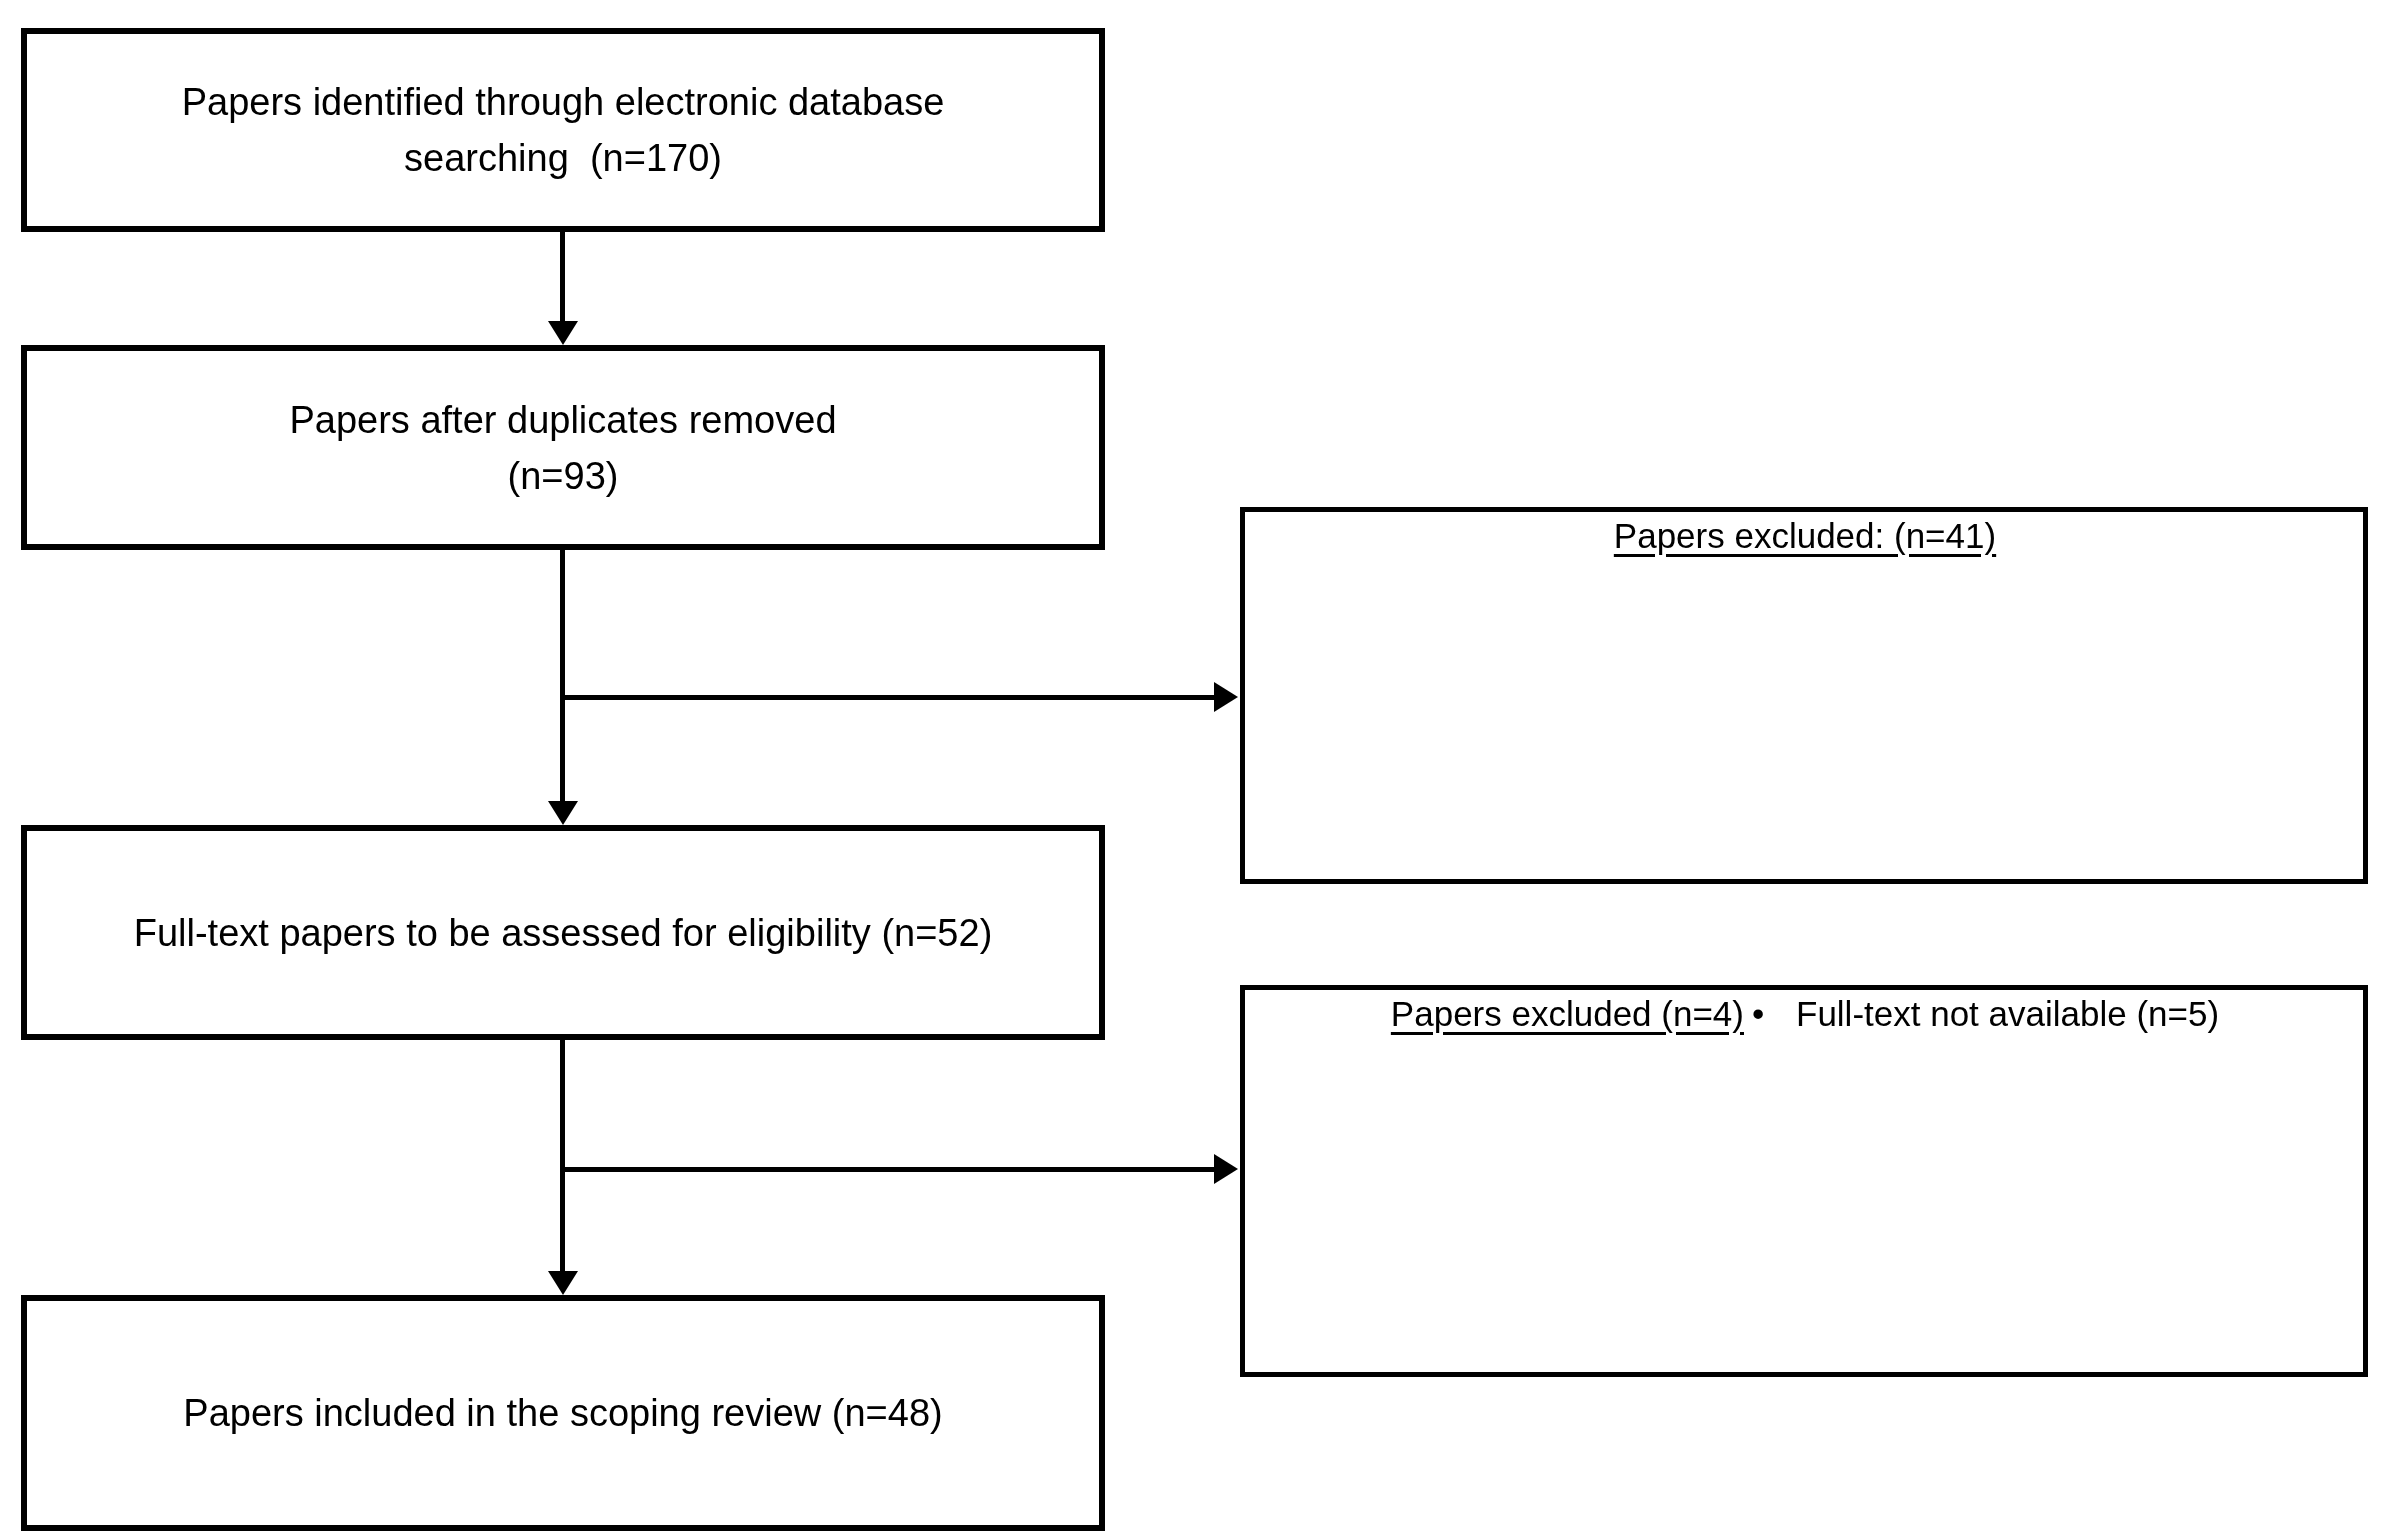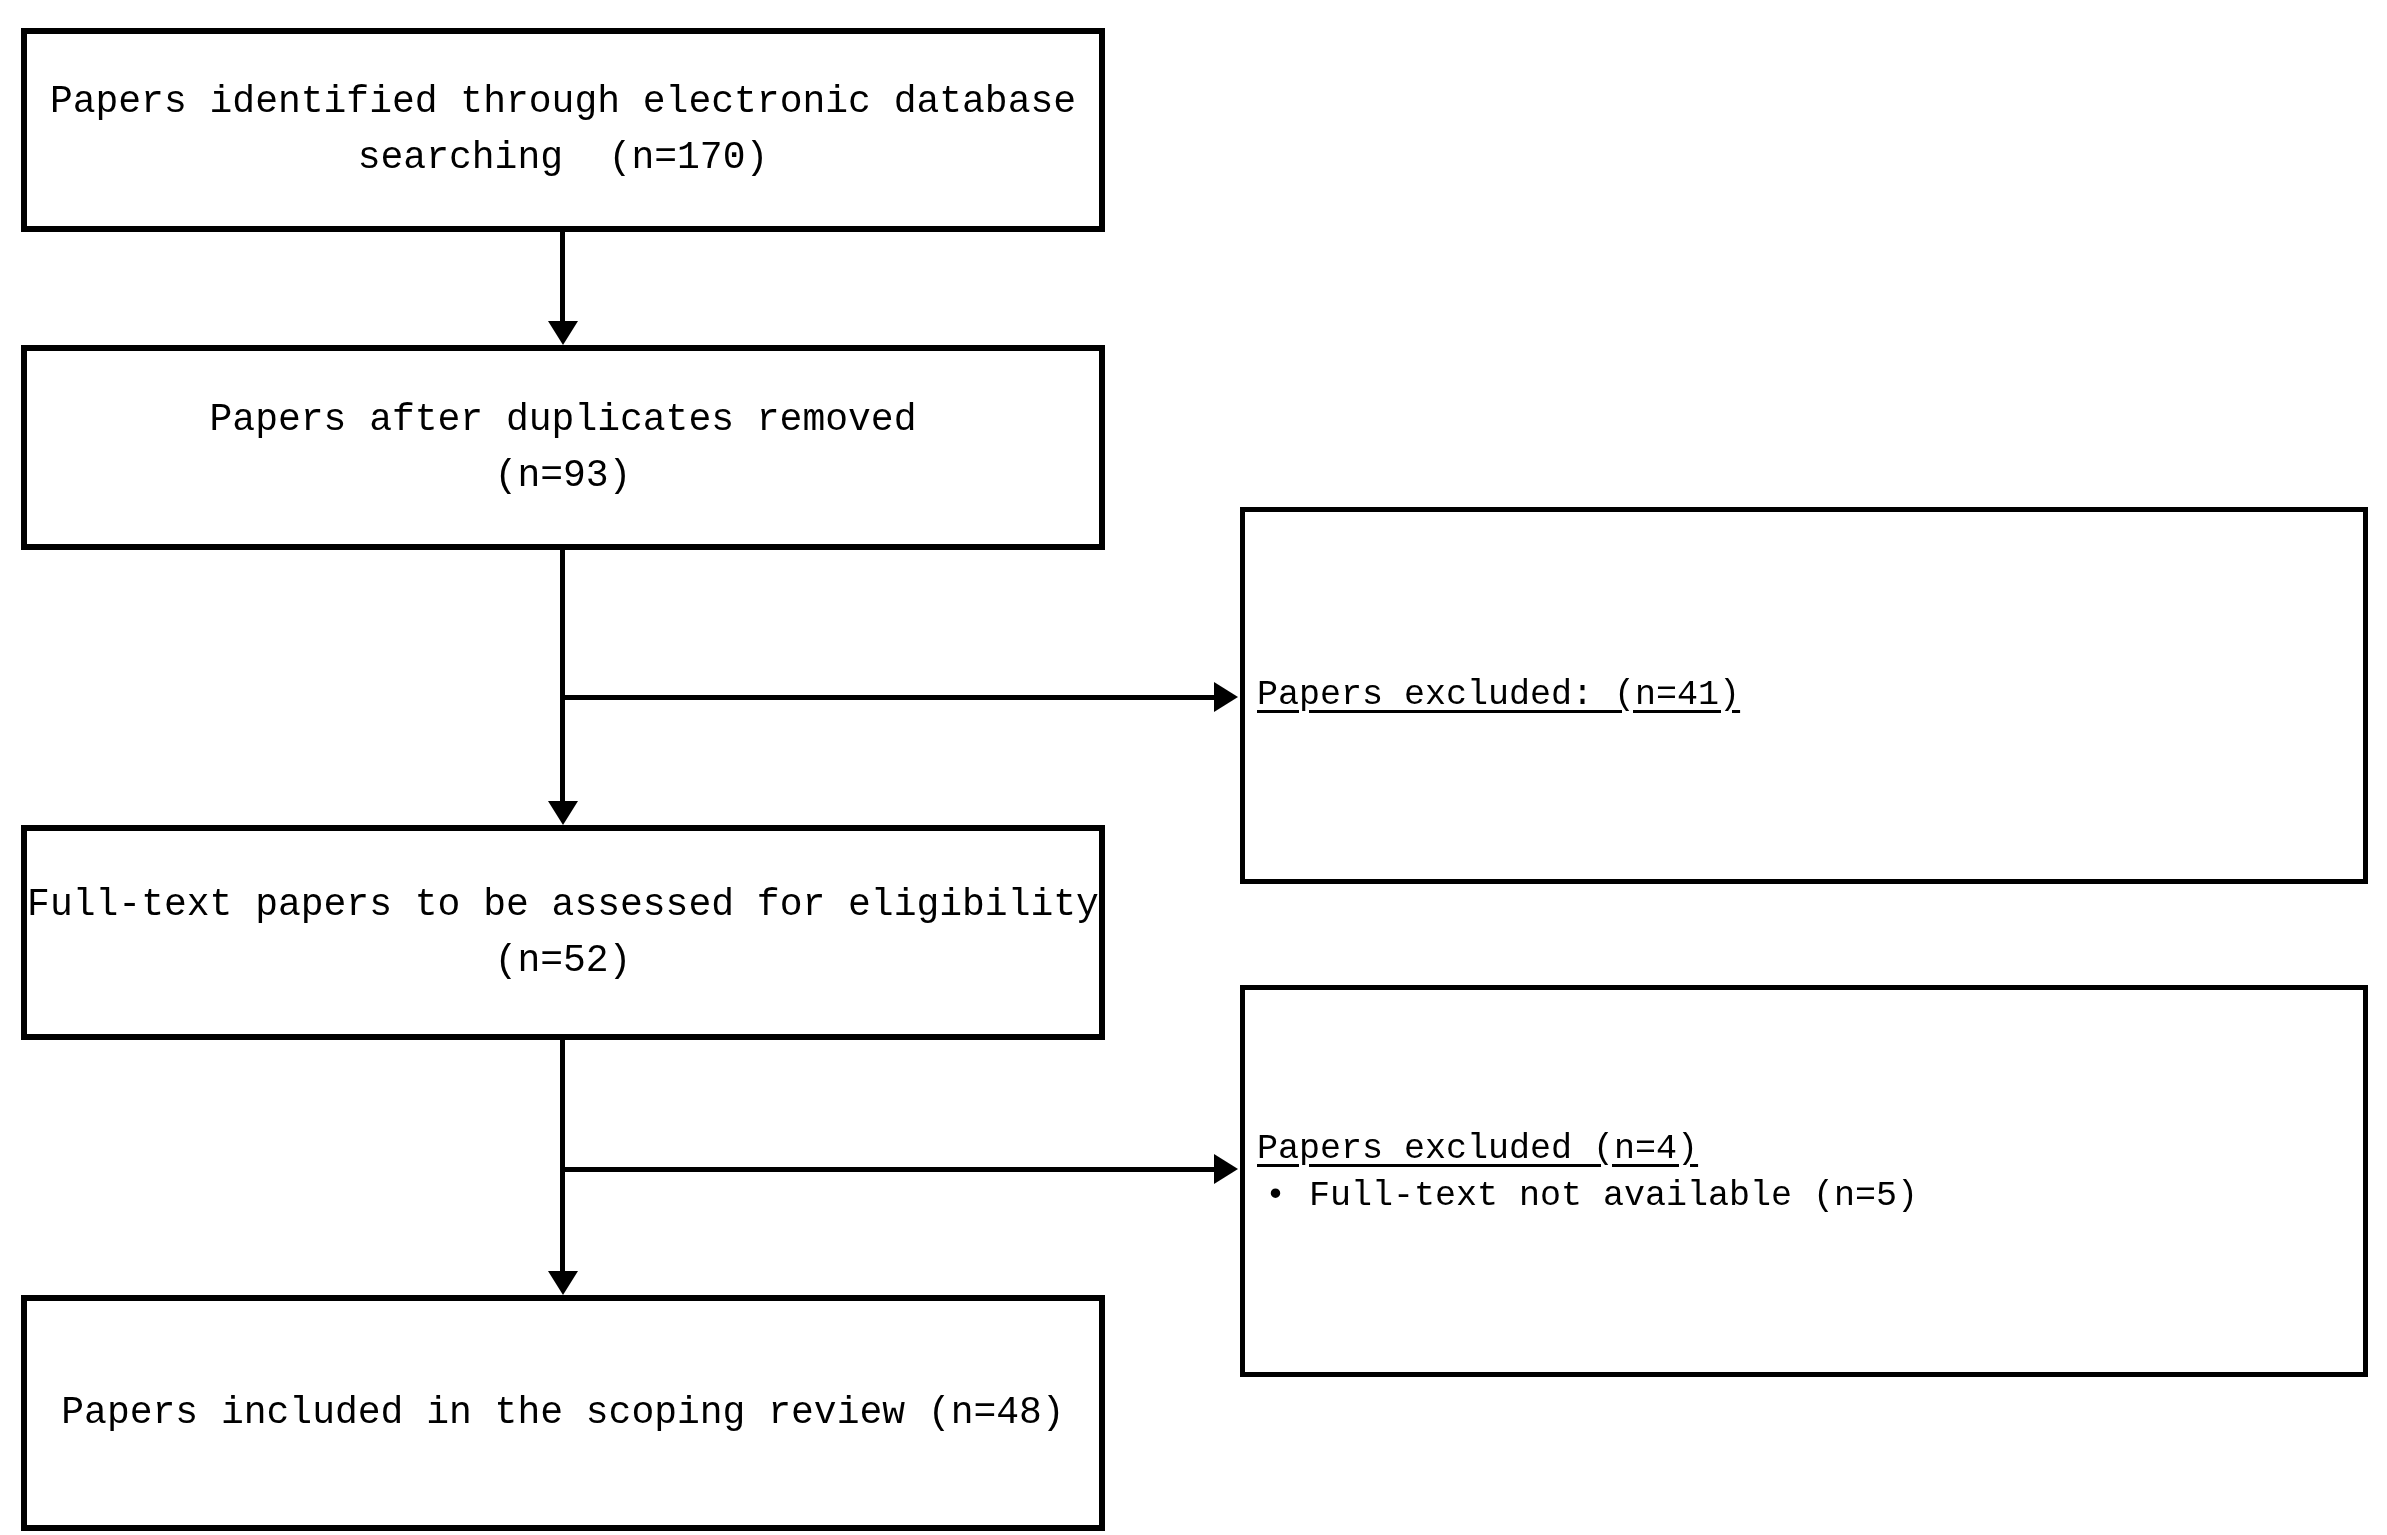--- a/index.html
+++ b/index.html
@@ -1,21 +1,21 @@
 <!DOCTYPE html>
 <html><head>
 <meta charset="utf-8">
 <style>
   html, body { margin: 0; padding: 0; background: #ffffff; }
   .canvas {
     position: relative;
     width: 2387px;
     height: 1535px;
     background: #ffffff;
-    font-family: Liberation Mono, monospace;
+    font-family: Liberation Sans, sans-serif;
     color: #000000;
     overflow: hidden;
   }
 
   
   .box {
     position: absolute;
     box-sizing: border-box;
     background: #ffffff;
     border: 6px solid #000000;
@@ -45,21 +45,21 @@
     font-size: 35px;
     line-height: 47px;
   }
   .box-excluded-1 { top: 507px; height: 377px; }
   .box-excluded-2 { top: 985px; height: 392px; }
 
   .side-content {
     position: absolute;
     inset: 0;
     display: flex;
-    flex-direction: column;
+    flex-direction: row;
     justify-content: center;
     padding-left: 12px;
     padding-right: 10px;
     box-sizing: border-box;
   }
   .box-excluded-2 .side-content { padding-bottom: 16px; }
 
   .side-heading {
     text-decoration: underline;
     text-underline-offset: 6px;

